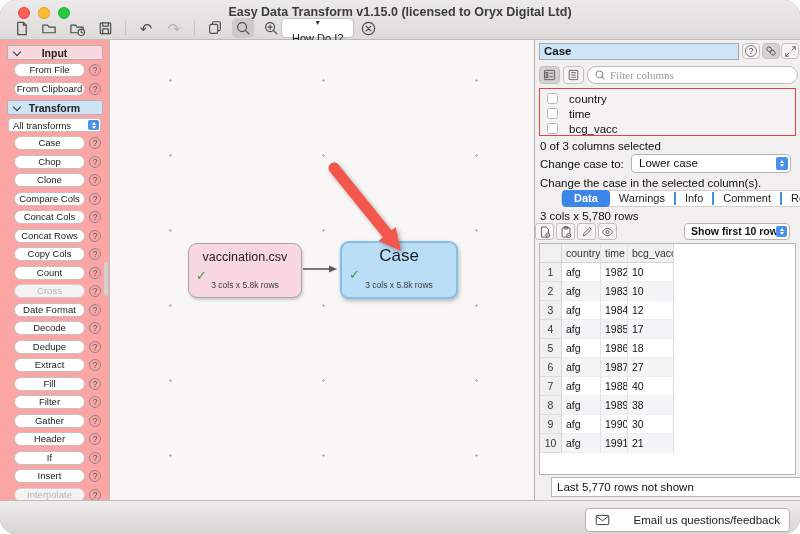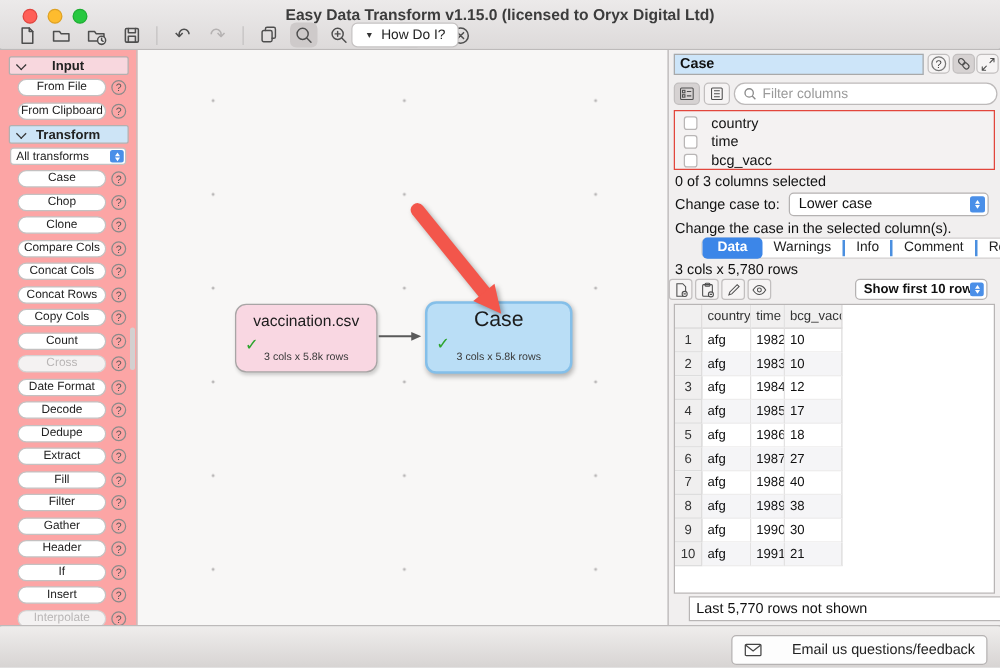--- a/index.html
+++ b/index.html
@@ -1,18 +1,18 @@
 <!DOCTYPE html>
 <html><head>
 <meta charset="utf-8">
 <style>
   * { margin:0; padding:0; box-sizing:border-box; }
   html,body { background:#fff; }
   body { font-family:"Liberation Sans","DejaVu Sans",sans-serif; -webkit-font-smoothing:antialiased; }
-  #window { position:relative; width:800px; height:534px; border-radius:0; overflow:hidden;
+  #window { position:relative; width:800px; height:534px; border-radius:16px; overflow:hidden;
             background:#f8f7f6; box-shadow:0 0 0 1px #9a9a9a inset; }
 
   
   #chrome { position:absolute; left:0; top:0; width:800px; height:40px;
             background:linear-gradient(#eceaea,#dddada); border-bottom:1px solid #bdbaba; }
   .tl { position:absolute; top:7px; width:12px; height:12px; border-radius:50%; }
   #tl-close{ left:18px; background:#ff5f57; border:1px solid #e0443e; }
   #tl-min  { left:38px; background:#febc2e; border:1px solid #dea123; }
   #tl-zoom { left:58px; background:#28c840; border:1px solid #1dad32; }
   #win-title { position:absolute; top:5px; left:0; width:100%; text-align:center;
@@ -20,21 +20,21 @@
   #tb-icons { position:absolute; left:10px; top:18px; display:flex; align-items:center; gap:6px; height:20px; }
   .tbi { width:22px; height:20px; display:flex; align-items:center; justify-content:center; border-radius:5px; }
   .tbi.pressed { background:#cecaca; }
   .tbi svg { stroke:#4e4e4e; fill:none; stroke-width:1.3; stroke-linecap:round; stroke-linejoin:round; }
   .tbi.disabled { color:#b3b0b0; }
   .tb-sep { width:1px; height:15px; background:#c4c1c1; margin:0 3px; }
   .uglyph { font-size:15px; color:#4e4e4e; line-height:1; }
   .uglyph.dis { color:#b5b2b2; }
   #howdoi { position:absolute; left:281px; top:18px; height:20px; padding:0 10px;
             background:#fff; border:1px solid #c6c3c3; border-radius:5px;
-            display:flex; align-items:center; gap:6px; font-size:11px; color:#222; }
+            display:flex; align-items:center; gap:6px; font-size:11px; color:#222;flex-direction:column; }
   #howdoi .caret { font-size:7px; color:#333; }
 
   
   #sidebar { position:absolute; left:0; top:40px; width:110px; height:460px; overflow:hidden;
              background:#fca5a5; border-right:1px solid #c2bfbf; padding-top:5px; }
   .sb-header { position:relative; margin:0 auto 3px auto; width:96px; height:15px; line-height:14px;
                text-align:center; font-size:10.5px; font-weight:bold; color:#222;
                border:1px solid #b3b0b0; border-radius:2px; }
   .sb-header.pink { background:#f8d7de; }
   .sb-header.blue { background:#cde4f6; }
@@ -76,21 +76,21 @@
   #panel { position:absolute; left:534px; top:40px; width:266px; height:460px;
            background:#f1efef; border-left:1px solid #b8b5b5; font-size:11.5px; color:#111; }
   #p-title { position:absolute; left:4px; top:3px; width:200px; height:17px; background:#cde5f9;
              border:1px solid #a9a9a9; font-weight:bold; font-size:11.5px; line-height:15px; padding-left:4px; }
   .p-mini { position:absolute; top:3px; width:18px; height:16px; border:1px solid #c2bfbf; border-radius:4px;
             background:#f6f4f4; display:flex; align-items:center; justify-content:center; }
   .p-mini.pressed { background:#d6d2d2; }
   .p-mini svg { stroke:#4e4e4e; fill:none; stroke-width:1.2; stroke-linecap:round; }
   .qmark { width:12px; height:12px; border:1px solid #777; border-radius:50%; font-size:9px; color:#444;
            display:flex; align-items:center; justify-content:center; }
-  #p-filter-row { position:absolute; left:4px; top:26px; height:18px; display:flex; gap:3px; }
+  #p-filter-row { position:absolute; left:4px; top:26px; height:18px; display:flex; gap:3px;font-family:Liberation Serif, serif; }
   .seg-btn { width:21px; height:18px; border:1px solid #c2bfbf; border-radius:4px; background:#f6f4f4;
              display:flex; align-items:center; justify-content:center; }
   .seg-btn.pressed { background:#d6d2d2; }
   .seg-btn svg { stroke:#4e4e4e; fill:none; stroke-width:1.1; }
   #p-search { position:relative; width:211px; height:18px; background:#fff; border:1px solid #bdbaba;
               border-radius:9px; display:flex; align-items:center; padding-left:6px; gap:4px; }
   #p-search input { border:none; outline:none; background:transparent; font-size:11px; width:160px;
                     font-family:inherit; color:#222; }
   #p-search input::placeholder { color:#9a9a9a; }
   #p-cols { position:absolute; left:4px; top:48px; width:257px; height:48px; border:1.5px solid #e2463c;

